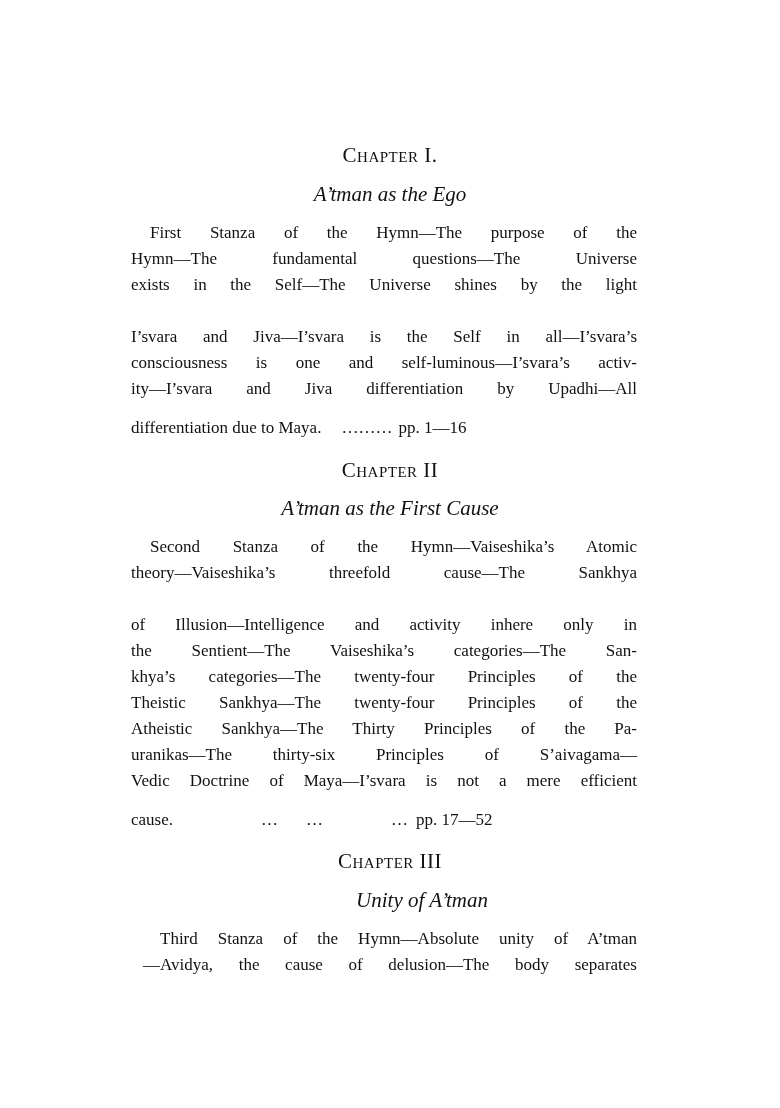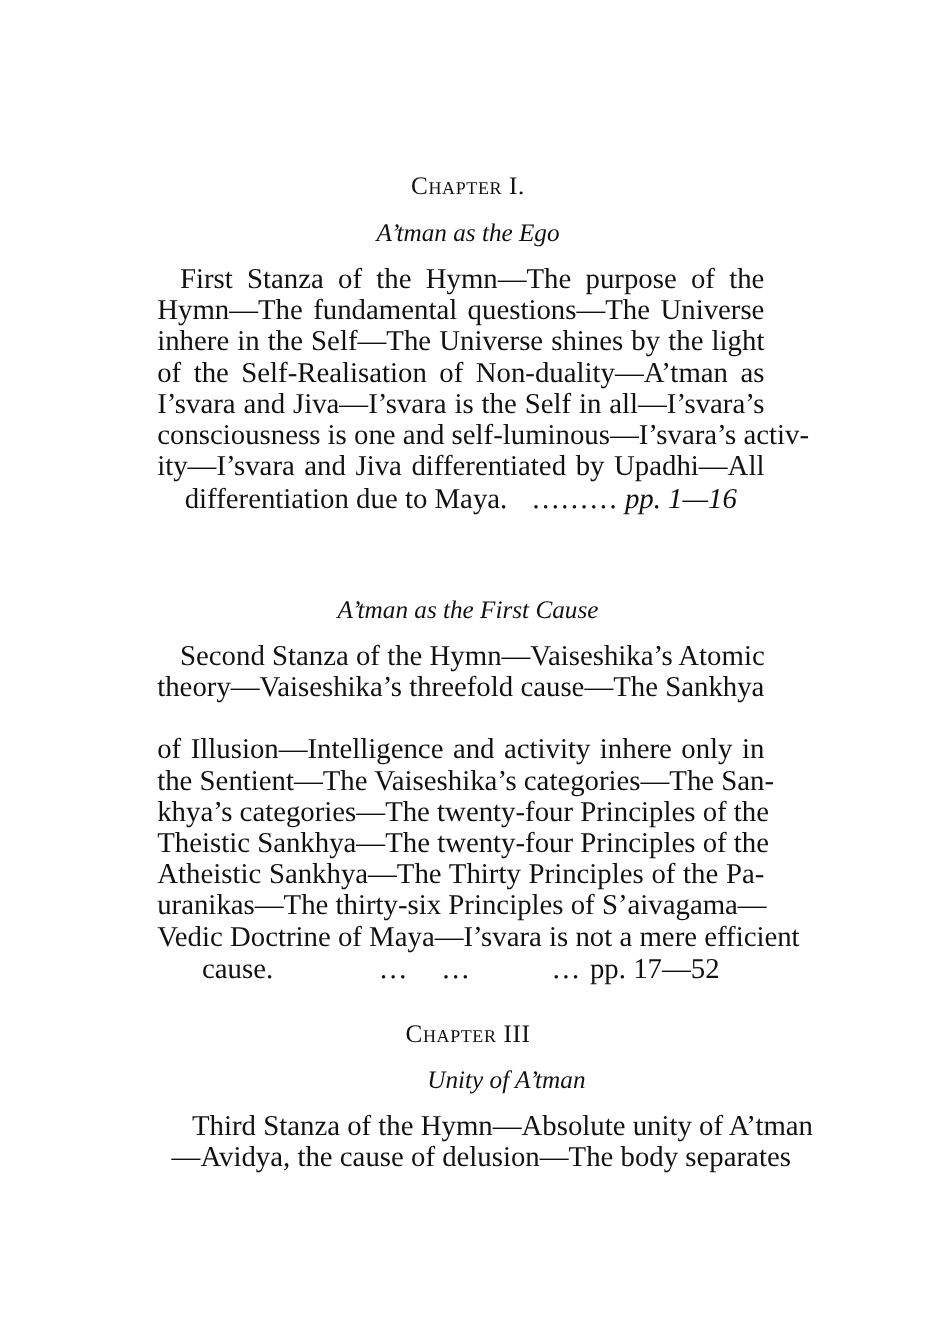--- a/index.html
+++ b/index.html
@@ -37,61 +37,62 @@
       width: 780px;
       text-align: center;
       font-style: italic;
       font-size: 21px;
       line-height: 1;
     }
     .line {
       position: absolute;
       left: 131px;
       width: 506px;
-      font-size: 24px;
+      font-size: 17px;
       line-height: 26px;
       white-space: nowrap;
       text-align: justify;
       text-align-last: justify;
     }
     .line.indent {
       left: 150px;
       width: 487px;
     }
     .line.last-entry {
       display: flex;
-      justify-content: center;
+      justify-content: flex-start;
       text-align: left;
       text-align-last: auto;
+      margin-top: 12px;
     }
     .line.last-entry span { white-space: pre; }
   </style>
 </head>
 <body>
 
 <div class="page">
 
   <div class="chapter-heading" style="top:145px;">Chapter I.</div>
   <div class="chapter-title" style="top:184px;">A’tman as the Ego</div>
 
   <div class="line indent" style="top:220px;">First Stanza of the Hymn—The purpose of the</div>
   <div class="line" style="top:246px;">Hymn—The fundamental questions—The Universe</div>
-  <div class="line" style="top:272px;">inhere in the Self—The Universe shines by the light</div>
-  <div class="line" style="top:298px;">of the Self-Realisation of Non-duality—A’tman as</div>
+  <div class="line" style="top:272px;">exists in the Self—The Universe shines by the light</div>
   <div class="line" style="top:324px;">I’svara and Jiva—I’svara is the Self in all—I’svara’s</div>
   <div class="line" style="top:350px;">consciousness is one and self-luminous—I’svara’s activ-</div>
-  <div class="line" style="top:376px;">ity—I’svara and Jiva differentiated by Upadhi—All</div>
+  <div class="line" style="top:376px;">ity—I’svara and Jiva differentiation by Upadhi—All</div>
   <div class="line last-entry" style="top:403px;">
     <span>differentiation due to Maya.</span>
     <span style="margin-left:20px;">…</span>
     <span>…</span>
     <span>…</span>
-    <span style="margin-left:6px;font-style:italic;">pp. 1—16</span>
+    <span style="margin-left:6px;">pp. 1—16</span>
   </div>
 
+  <div class="chapter-heading" style="top:460px;">Chapter II</div>
   <div class="chapter-title" style="top:498px;">A’tman as the First Cause</div>
 
   <div class="line indent" style="top:534px;">Second Stanza of the Hymn—Vaiseshika’s Atomic</div>
   <div class="line" style="top:560px;">theory—Vaiseshika’s threefold cause—The Sankhya</div>
   <div class="line" style="top:612px;">of Illusion—Intelligence and activity inhere only in</div>
   <div class="line" style="top:638px;">the Sentient—The Vaiseshika’s categories—The San-</div>
   <div class="line" style="top:664px;">khya’s categories—The twenty-four Principles of the</div>
   <div class="line" style="top:690px;">Theistic Sankhya—The twenty-four Principles of the</div>
   <div class="line" style="top:716px;">Atheistic Sankhya—The Thirty Principles of the Pa-</div>
   <div class="line" style="top:742px;">uranikas—The thirty-six Principles of S’aivagama—</div>

